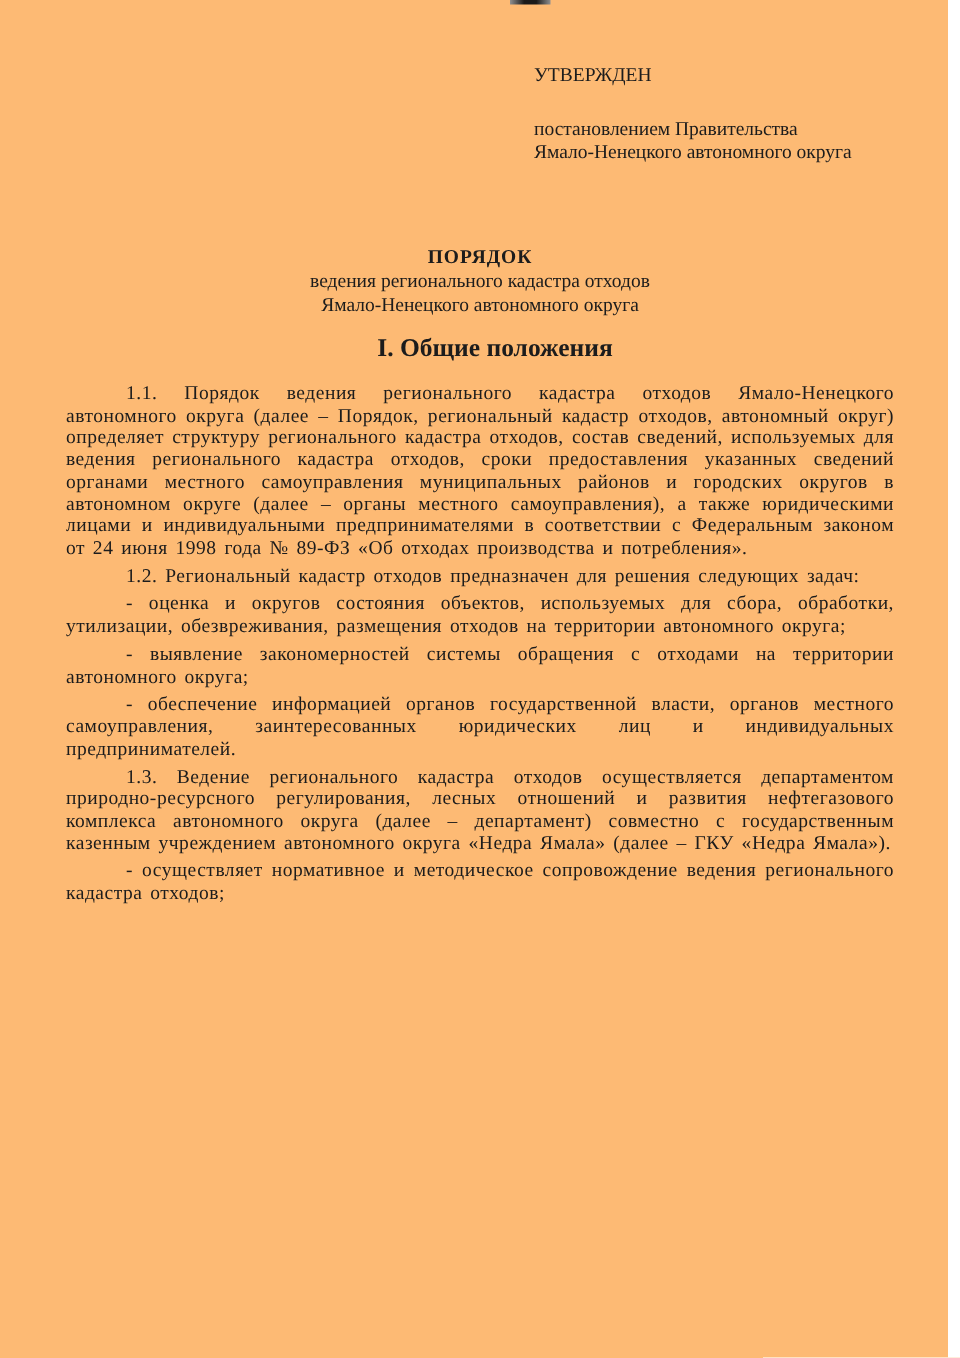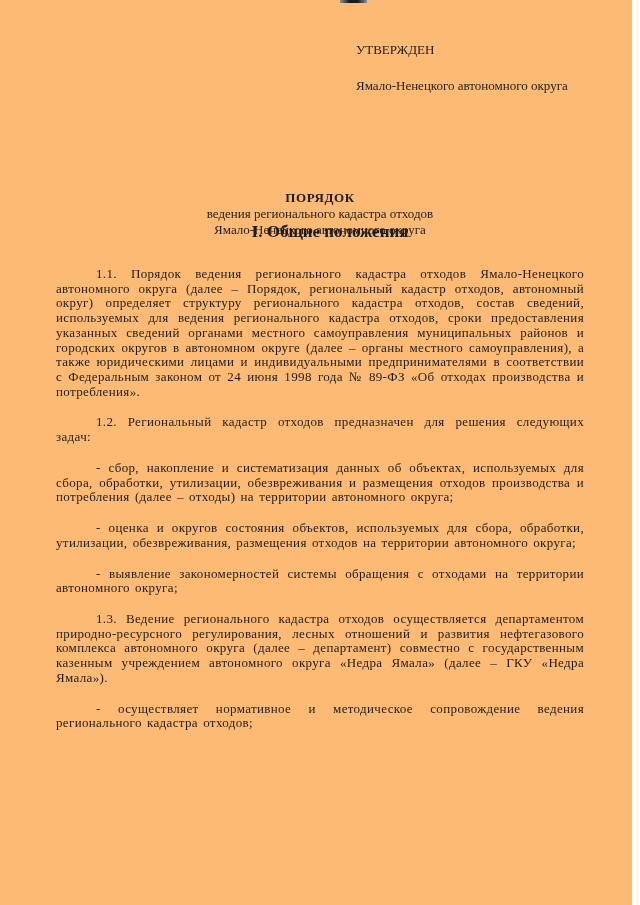--- a/index.html
+++ b/index.html
@@ -37,21 +37,20 @@
     margin-bottom: 21px;
   }
   .doc-title {
     position: absolute;
     left: 0;
     top: 163px;
     width: 640px;
     text-align: center;
     font-size: 13px;
     line-height: 16px;
-    margin-top: 27px;
   }
   .doc-title-main {
     font-weight: bold;
     letter-spacing: 0.6px;
   }
   .section-heading {
     position: absolute;
     left: 0;
     top: 224px;
     width: 640px;
@@ -66,50 +65,51 @@
     left: 40px;
     top: 251px;
     width: 560px;
     font-size: 13px;
     line-height: 14.72px;
     text-align: justify;
     letter-spacing: 0.35px;
     word-spacing: 1.6px;
   }
   .body-text p {
-    margin: 16px;
+    margin: 4px;
     padding: 0;
     text-indent: 40px;
   }
 </style>
 </head>
 <body>
 
 <div class="page">
 
   <div class="top-artifact"></div>
 
   <div class="approval">
     <div class="approval-stamp">УТВЕРЖДЕН</div>
     <div class="approval-lines">
+      <div>постановлением Правительства</div>
       <div>Ямало-Ненецкого автономного округа</div>
     </div>
   </div>
 
   <div class="doc-title">
     <div class="doc-title-main">ПОРЯДОК</div>
     <div>ведения регионального кадастра отходов</div>
     <div>Ямало-Ненецкого автономного округа</div>
   </div>
 
   <div class="section-heading">I. Общие положения</div>
 
   <div class="body-text">
     <p>1.1. Порядок ведения регионального кадастра отходов Ямало-Ненецкого автономного округа (далее – Порядок, региональный кадастр отходов, автономный округ) определяет структуру регионального кадастра отходов, состав сведений, используемых для ведения регионального кадастра отходов, сроки предоставления указанных сведений органами местного самоуправления муниципальных районов и городских округов в автономном округе (далее – органы местного самоуправления), а также юридическими лицами и индивидуальными предпринимателями в соответствии с Федеральным законом от 24 июня 1998 года № 89-ФЗ «Об отходах производства и потребления».</p>
     <p>1.2. Региональный кадастр отходов предназначен для решения следующих задач:</p>
-    <p>- сбор, накопление и систематизация данных об объектах, используемых для сбора, обработки, утилизации, обезвреживания и размещения отходов производства и потребления (далее – отходы) на территории автономного округа;</p>
     <p>- оценка и округов состояния объектов, используемых для сбора, обработки, утилизации, обезвреживания, размещения отходов на территории автономного округа;</p>
     <p>- выявление закономерностей системы обращения с отходами на территории автономного округа;</p>
+    <p>- обеспечение информацией органов государственной власти, органов местного самоуправления, заинтересованных юридических лиц и индивидуальных предпринимателей.</p>
     <p>1.3. Ведение регионального кадастра отходов осуществляется департаментом природно-ресурсного регулирования, лесных отношений и развития нефтегазового комплекса автономного округа (далее – департамент) совместно с государственным казенным учреждением автономного округа «Недра Ямала» (далее – ГКУ «Недра Ямала»).</p>
     <p>- осуществляет нормативное и методическое сопровождение ведения регионального кадастра отходов;</p>
   </div>
 
 </div>
 
 </body></html>

